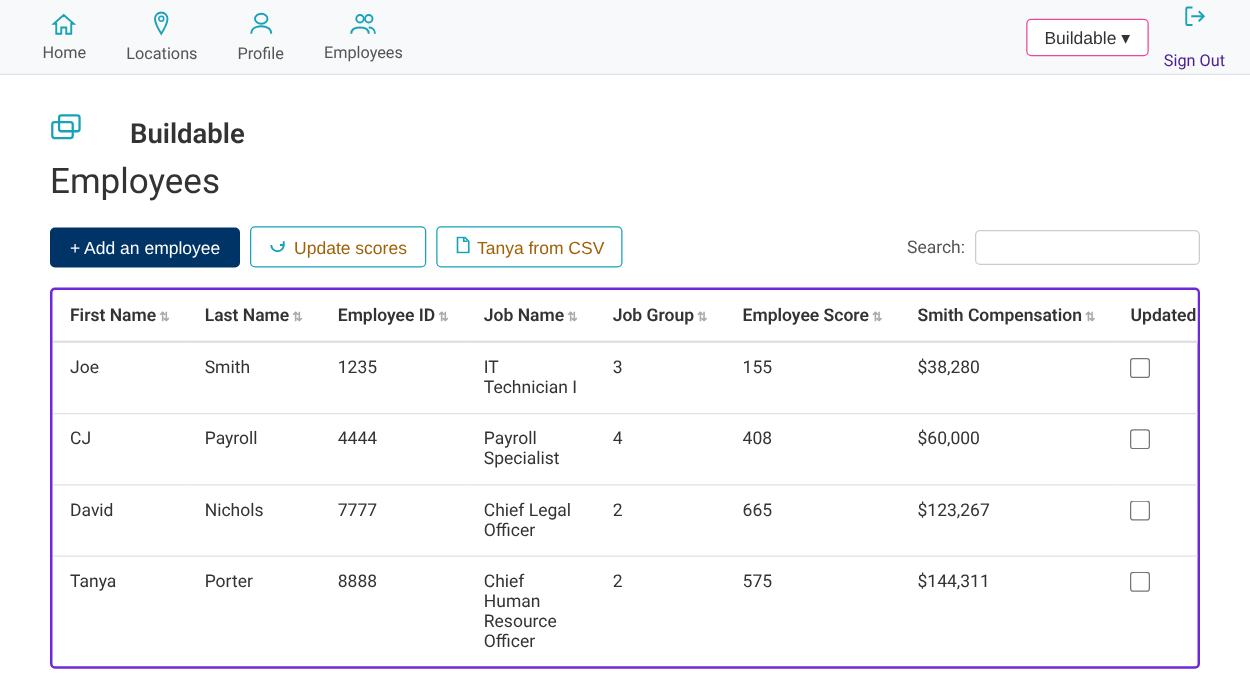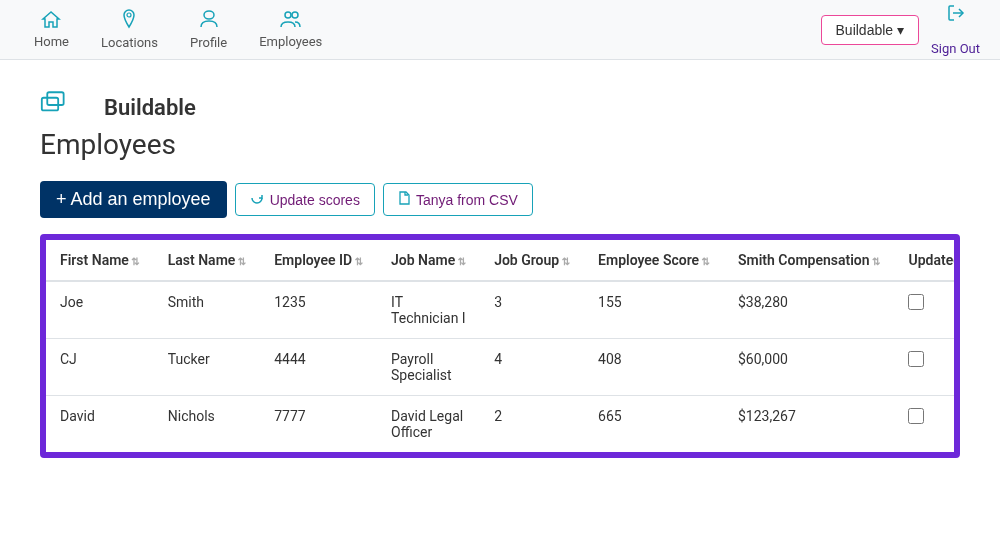--- a/index.html
+++ b/index.html
@@ -29,36 +29,36 @@
     .main { padding: 30px 40px; }
     .brand { display: flex; align-items: flex-end; gap: 24px; margin-bottom: 8px; }
     .brand-icon { width: 40px; height: 30px; }
     .brand-name { font-size: 22px; font-weight: 600; color: #333; }
     .page-title { font-size: 28px; font-weight: 400; color: #333; margin-bottom: 20px; }
 
     
     .toolbar { display: flex; align-items: center; margin-bottom: 16px; gap: 8px; }
     .btn-primary {
       background: #003366; color: #fff; border: none; padding: 8px 16px;
-      border-radius: 4px; cursor: pointer; font-size: 18px; font-weight: 500;
+      border-radius: 4px; cursor: pointer; font-size: 14px; font-weight: 500;
     }
     .btn-secondary {
-      background: #fff; color: #701a75; border: 1px solid #17a2b8;
+      background: #fff; color: #a16207; border: 1px solid #17a2b8;
       padding: 7px 14px; border-radius: 4px; cursor: pointer; font-size: 14px;
       display: flex; align-items: center; gap: 6px;
     }
     .search-area { margin-left: auto; display: flex; align-items: center; gap: 8px; }
     .search-label { font-size: 14px; color: #555; }
     .search-input {
       border: 1px solid #ccc; border-radius: 4px; padding: 5px 10px;
       font-size: 14px; width: 180px; outline: none;
     }
 
     
-    .table-wrapper { border: 6px solid #6d28d9; border-radius: 4px; overflow: auto; }
+    .table-wrapper { border: 2px solid #6d28d9; border-radius: 4px; overflow: auto; }
     table { width: 100%; border-collapse: collapse; font-size: 14px; }
     thead tr { background: #fff; border-bottom: 2px solid #dee2e6; }
     thead th {
       padding: 12px 14px; text-align: left; font-weight: 600; color: #333;
       vertical-align: bottom; white-space: nowrap;
     }
     tbody tr { border-bottom: 1px solid #dee2e6; }
     tbody tr:last-child { border-bottom: none; }
     tbody td { padding: 12px 14px; color: #333; vertical-align: top; }
 
@@ -147,20 +147,24 @@
     </button>
     <button class="btn-secondary">
       <span>
         <svg width="12" height="14" viewBox="0 0 12 14" fill="none" xmlns="http://www.w3.org/2000/svg">
           <path d="M2 1h6l3 3v9H2V1z" stroke="#17a2b8" stroke-width="1.3" fill="none"></path>
           <polyline points="7,1 7,4 10,4" stroke="#17a2b8" stroke-width="1.3" fill="none"></polyline>
         </svg>
       </span>
       <span>Tanya from CSV</span>
     </button>
+    <div class="search-area">
+      <label class="search-label">Search:</label>
+      <input class="search-input" type="text" value="" style="">
+    </div>
   </div>
 
   <div class="table-wrapper">
     <table>
       <thead>
         <tr>
           <th class="sort">First Name</th>
           <th class="sort">Last Name</th>
           <th class="sort">Employee ID</th>
           <th class="sort">Job Name</th>
@@ -177,34 +181,44 @@
             <td>Smith</td>
             <td>1235</td>
             <td>IT Technician I</td>
             <td>3</td>
             <td>155</td>
             <td>$38,280</td>
             <td><input type="checkbox" style="width: 16px; height: 16px;"></td>
           </tr>
           <tr>
             <td>CJ</td>
-            <td>Tucker</td>
+            <td>Payroll</td>
             <td>4444</td>
             <td>Payroll Specialist</td>
             <td>4</td>
             <td>408</td>
             <td>$60,000</td>
             <td><input type="checkbox" style="width: 16px; height: 16px;"></td>
           </tr>
           <tr>
             <td>David</td>
             <td>Nichols</td>
             <td>7777</td>
-            <td>David Legal Officer</td>
+            <td>Chief Legal Officer</td>
             <td>2</td>
             <td>665</td>
             <td>$123,267</td>
             <td><input type="checkbox" style="width: 16px; height: 16px;"></td>
           </tr>
+          <tr>
+            <td>Tanya</td>
+            <td>Porter</td>
+            <td>8888</td>
+            <td>Chief Human Resource Officer</td>
+            <td>2</td>
+            <td>575</td>
+            <td>$144,311</td>
+            <td><input type="checkbox" style="width: 16px; height: 16px;"></td>
+          </tr>
         </tbody>
     </table>
   </div>
 </div>
 
 </body></html>

